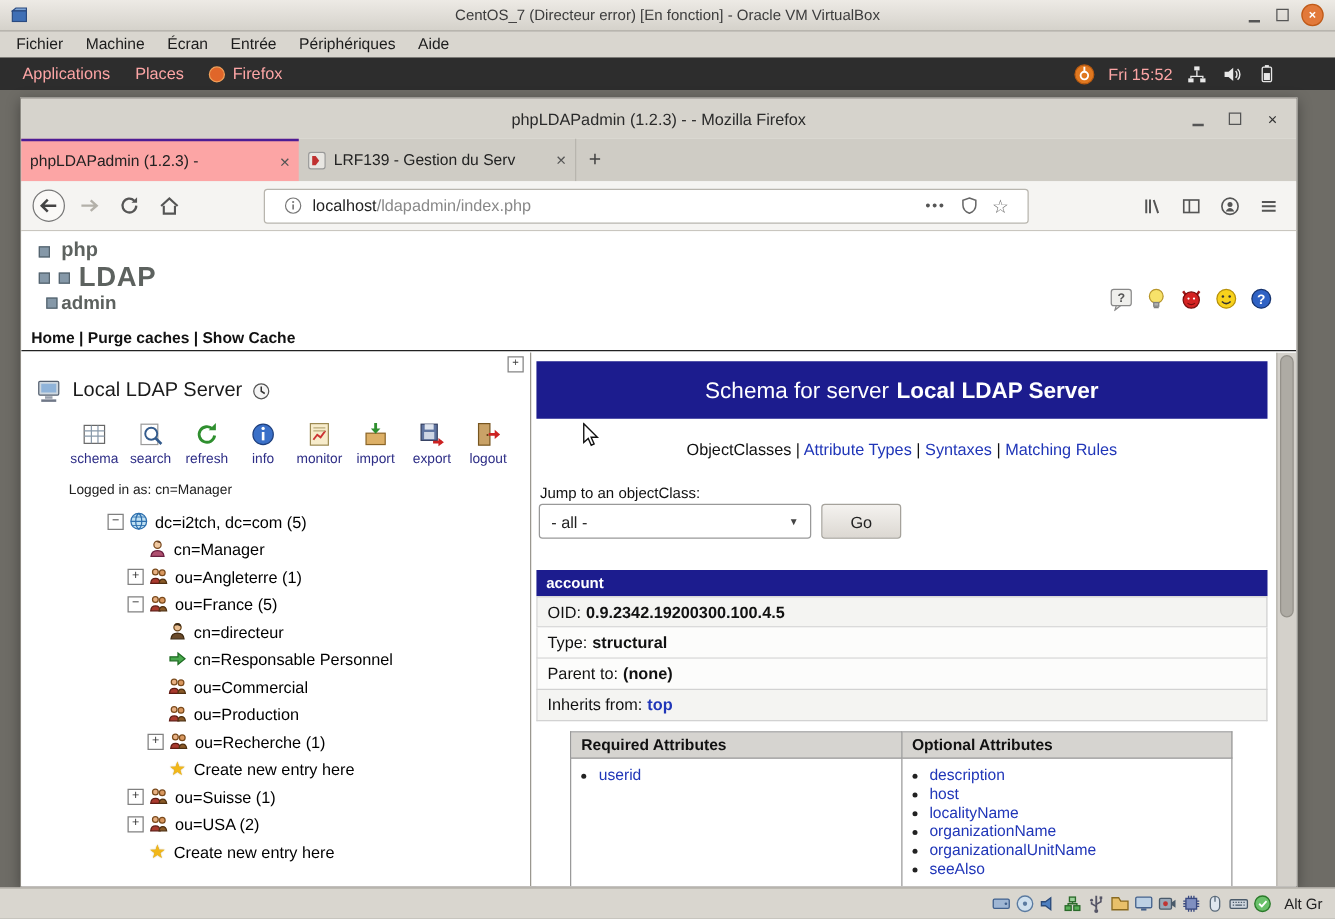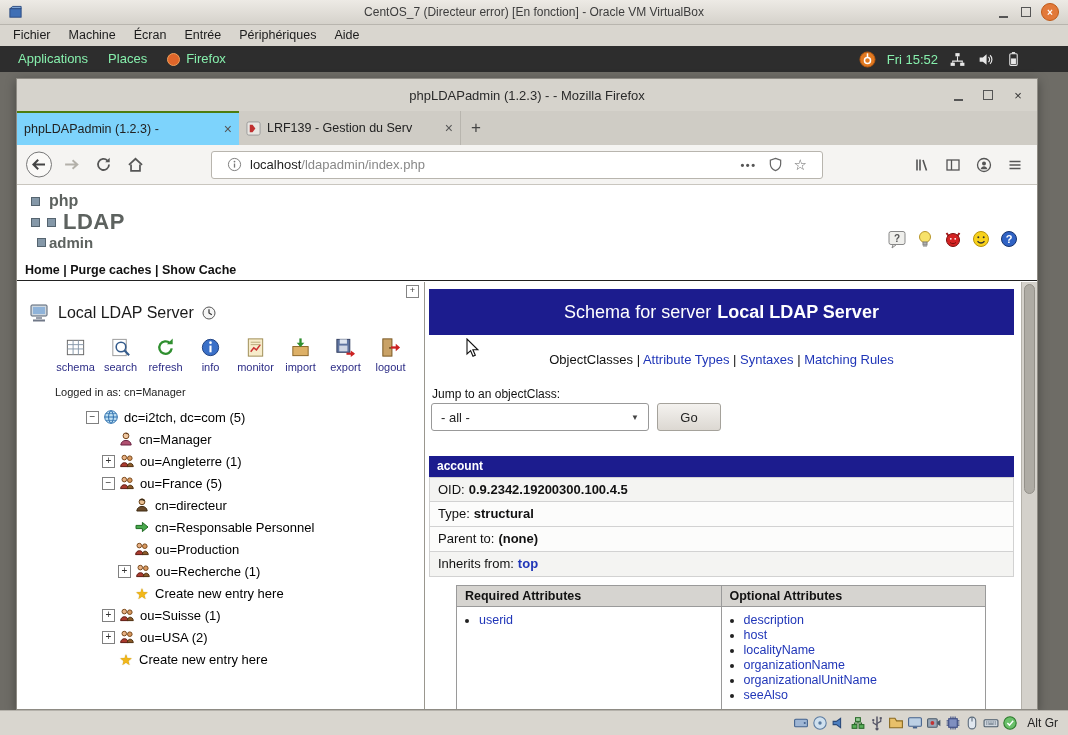--- a/index.html
+++ b/index.html
@@ -23,40 +23,40 @@
   .vb-menu{font-size:12.5px;color:#1c1c1c;padding:0 9px;line-height:21px}
 
   #vbox-statusbar{position:absolute;bottom:0;left:0;right:0;height:25px;background:#d9d6cf;
     border-top:1px solid #b5b2ab;display:flex;align-items:center;justify-content:flex-end;padding-right:10px;box-sizing:border-box}
   .vb-ico{width:16px;height:16px;margin-left:3px}
   .vb-ico svg{width:16px;height:16px}
   #altgr{font-size:12px;color:#222;margin-left:9px}
 
   
   #gnome-panel{position:absolute;top:46px;left:0;right:0;height:26px;background:#2d2d2d;
-    display:flex;align-items:center;color:#86efac}
+    display:flex;align-items:center;color:#fca5a5}
   #gnome-menus{display:flex;align-items:center;padding-left:8px}
   .g-menu{font-size:13px;padding:0 10px;display:flex;align-items:center;gap:6px;line-height:26px}
   .ff-dot{width:13px;height:13px;border-radius:50%;background:#e0662a;border:1px solid #f0a05a;box-sizing:border-box}
   #gnome-right{margin-left:auto;display:flex;align-items:center;gap:11px;padding-right:46px}
   .g-clock{font-size:13px}
   .g-ico{width:17px;height:17px}
   .g-ico svg{width:17px;height:17px}
 
   
   #ff-window{position:absolute;left:16px;top:78px;width:1022px;height:632px;background:#f5f4f2;
     border:1px solid #8e8b84;box-sizing:border-box;box-shadow:0 3px 10px rgba(0,0,0,.35)}
   #ff-titlebar{position:absolute;top:0;left:0;right:0;height:32px;background:#d6d3cc;display:flex;align-items:center}
   #ff-title{position:absolute;left:0;right:0;text-align:center;font-size:13px;color:#2a2a2a}
   #ff-controls{margin-left:auto;display:flex;align-items:center;gap:16px;padding-right:12px;z-index:1}
   .ffc{color:#333;font-size:13px;display:flex;align-items:center;justify-content:center;width:14px;height:16px}
 
   #ff-tabbar{position:absolute;top:32px;left:0;right:0;height:34px;background:#cfccc5;display:flex;align-items:stretch}
   .tab{width:222px;display:flex;align-items:center;padding:0 7px;font-size:12.5px;color:#222;box-sizing:border-box}
-  .tab.active{background:#7dd3fc;border-top:2px solid #4d7c0f}
+  .tab.active{background:#fca5a5;border-top:2px solid #4c1d95}
   .tab:not(.active){border-right:1px solid #b8b5ae}
   .tab-label{flex:1;white-space:nowrap;overflow:hidden}
   .tab-close{color:#555;margin-left:4px;font-size:14px}
   .tab-fav{width:15px;height:15px;margin-right:6px;flex:none}
   #newtab{width:30px;display:flex;align-items:center;justify-content:center;font-size:17px;color:#444}
 
   #ff-navbar{position:absolute;top:66px;left:0;right:0;height:40px;background:#f5f4f2;
     border-bottom:1px solid #c9c6bf;display:flex;align-items:center;padding:0 8px;box-sizing:border-box}
   .nav-btn{width:28px;height:28px;display:flex;align-items:center;justify-content:center;margin-right:4px;flex:none}
   .nav-btn svg{width:17px;height:17px}
@@ -568,20 +568,32 @@
             <div class="trow" style="padding-left:32px">
               <span class="exp-sp"></span>
               <span class="ticon">
                 <svg viewBox="0 0 16 16">
                   <circle cx="5.3" cy="4.6" r="2.3" fill="#e8b184" stroke="#7a4a1c"></circle>
                   <circle cx="10.8" cy="5.2" r="2.3" fill="#d9985f" stroke="#7a4a1c"></circle>
                   <path d="M1.6 13.6c.2-2.6 1.9-3.9 3.9-3.9 1.9 0 3.3 1.2 3.6 3.9z" fill="#a93a2e" stroke="#5f1a12"></path>
                   <path d="M8.3 13.6c.2-2.3 1.4-3.4 2.9-3.4 1.6 0 2.8 1.1 3.1 3.4z" fill="#8a5a28" stroke="#4f3010"></path>
                 </svg>
               </span>
+              <span class="tlabel">ou=Commercial</span>
+            </div>
+            <div class="trow" style="padding-left:32px">
+              <span class="exp-sp"></span>
+              <span class="ticon">
+                <svg viewBox="0 0 16 16">
+                  <circle cx="5.3" cy="4.6" r="2.3" fill="#e8b184" stroke="#7a4a1c"></circle>
+                  <circle cx="10.8" cy="5.2" r="2.3" fill="#d9985f" stroke="#7a4a1c"></circle>
+                  <path d="M1.6 13.6c.2-2.6 1.9-3.9 3.9-3.9 1.9 0 3.3 1.2 3.6 3.9z" fill="#a93a2e" stroke="#5f1a12"></path>
+                  <path d="M8.3 13.6c.2-2.3 1.4-3.4 2.9-3.4 1.6 0 2.8 1.1 3.1 3.4z" fill="#8a5a28" stroke="#4f3010"></path>
+                </svg>
+              </span>
               <span class="tlabel">ou=Production</span>
             </div>
             <div class="trow" style="padding-left:32px">
               <span class="exp">+</span>
               <span class="ticon">
                 <svg viewBox="0 0 16 16">
                   <circle cx="5.3" cy="4.6" r="2.3" fill="#e8b184" stroke="#7a4a1c"></circle>
                   <circle cx="10.8" cy="5.2" r="2.3" fill="#d9985f" stroke="#7a4a1c"></circle>
                   <path d="M1.6 13.6c.2-2.6 1.9-3.9 3.9-3.9 1.9 0 3.3 1.2 3.6 3.9z" fill="#a93a2e" stroke="#5f1a12"></path>
                   <path d="M8.3 13.6c.2-2.3 1.4-3.4 2.9-3.4 1.6 0 2.8 1.1 3.1 3.4z" fill="#8a5a28" stroke="#4f3010"></path>

